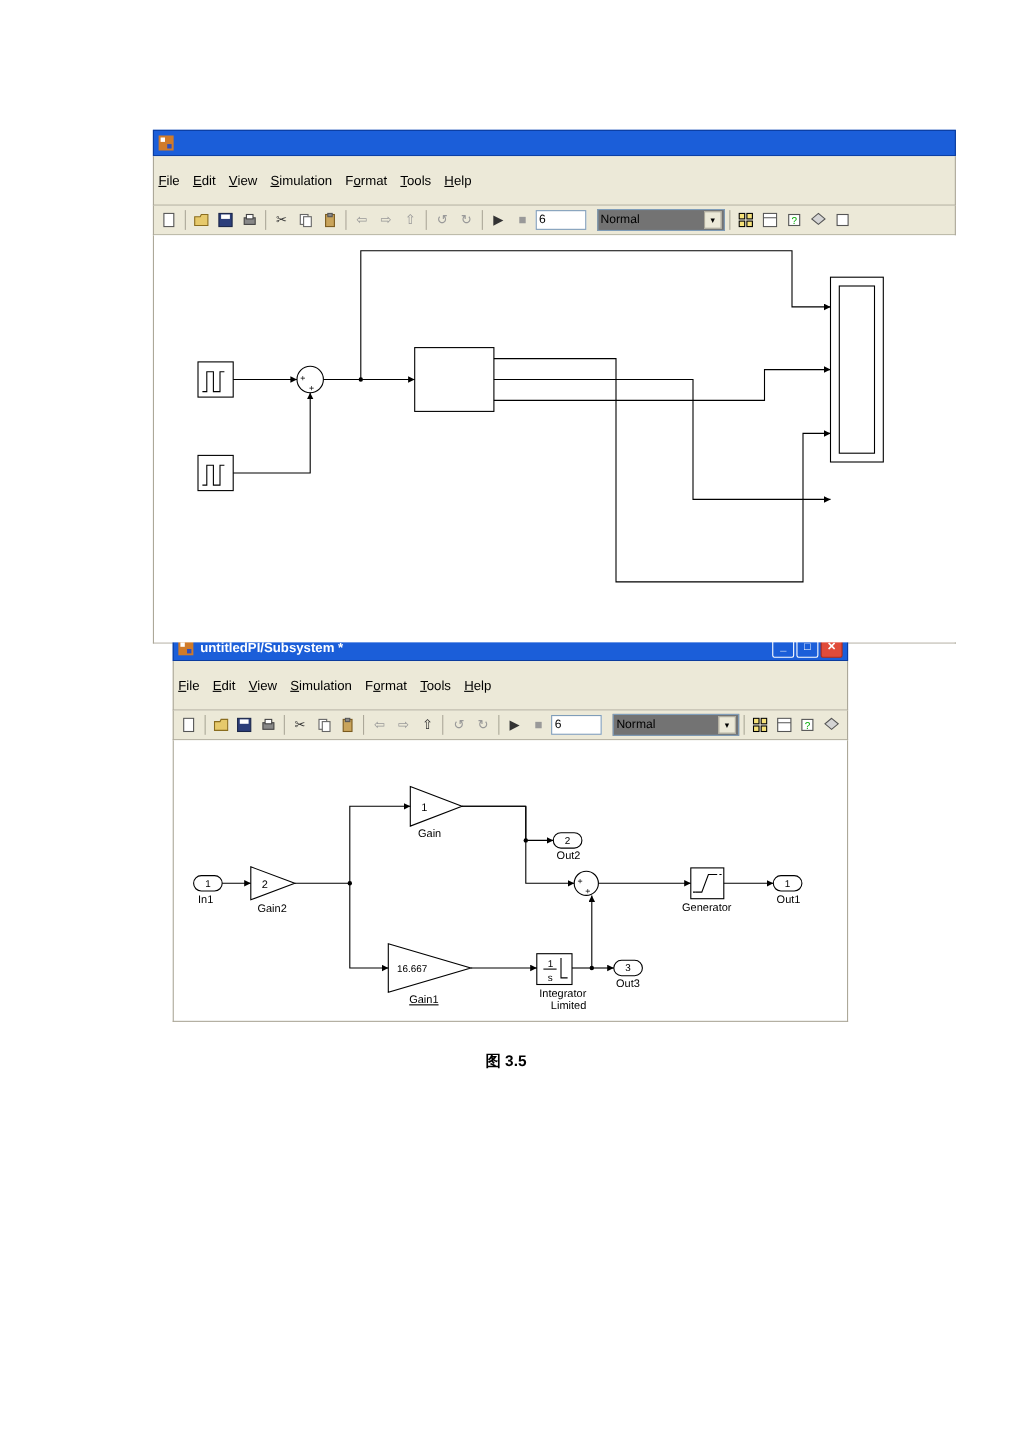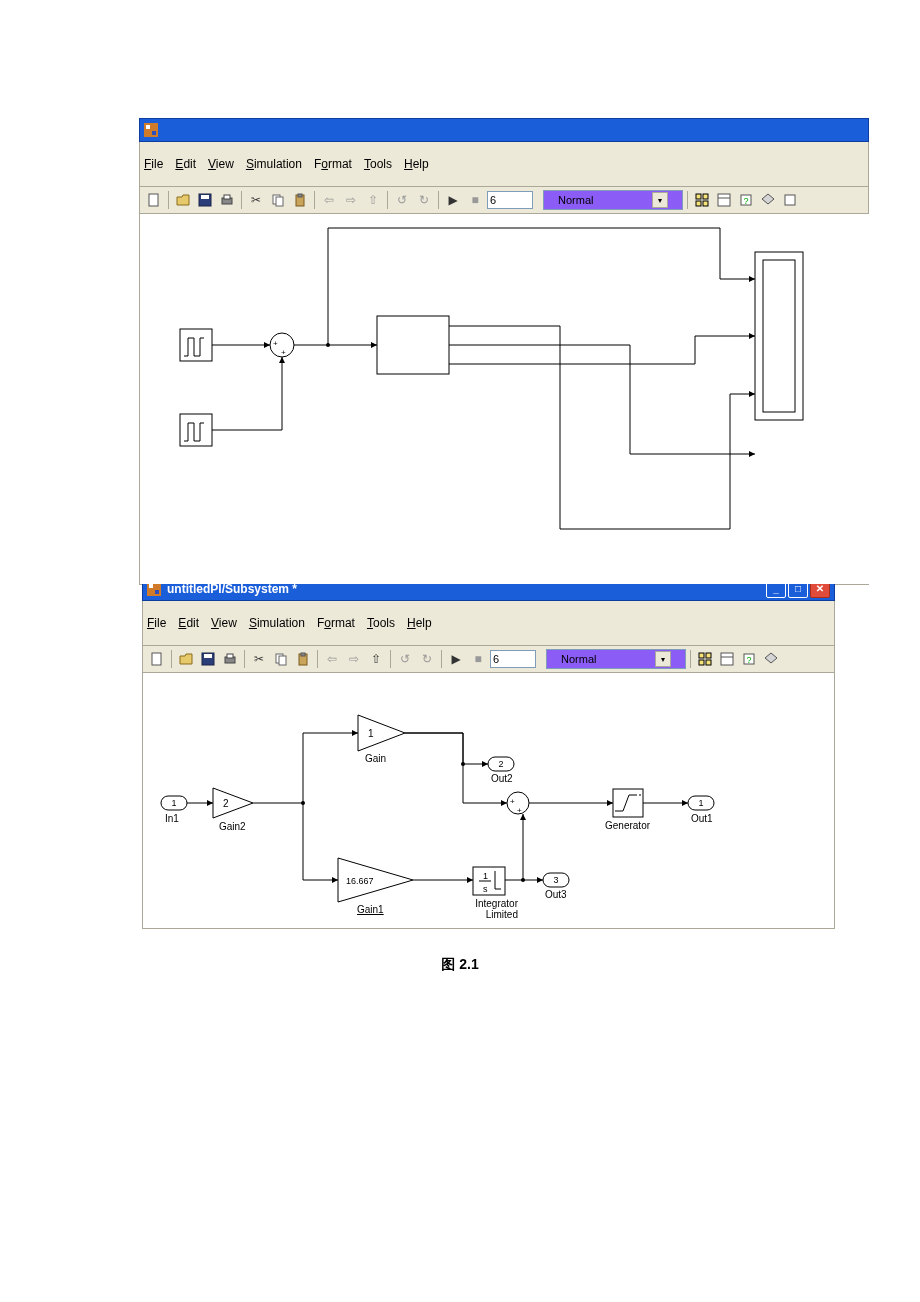--- a/index.html
+++ b/index.html
@@ -11,21 +11,21 @@
   .titlebar .title{flex:1;font-size:12px;}
   .titlebar .winbtn{width:18px;height:16px;margin-left:2px;border:1px solid #fff;border-radius:2px;display:flex;align-items:center;justify-content:center;font-size:10px;line-height:1;color:#fff;}
   .titlebar .winbtn.close{background:#e04b3a;border-color:#b02c1a;}
   .menubar{height:20px;background:#ece9d8;border:1px solid #aca899;border-top:none;display:flex;align-items:center;padding:12px 4px;font-size:12px;}
   .menubar span{margin-right:12px;cursor:default;}
   .menubar span u{text-decoration:underline;}
   .toolbar{height:26px;background:#ece9d8;border:1px solid #aca899;border-top:none;display:flex;align-items:center;padding:0 4px;gap:2px;}
   .toolbar .btn{width:20px;height:20px;display:flex;align-items:center;justify-content:center;color:#333;font-size:12px;}
   .toolbar .sep{width:1px;height:18px;background:#aca899;margin:0 2px;}
   .toolbar input.time{width:40px;height:16px;border:1px solid #7f9db9;background:#fff;font-size:11px;padding:0 2px;}
-  .toolbar .select{height:18px;width:110px;border:1px solid #7f9db9;background:#8b5cf6;display:flex;align-items:center;font-size:11px;padding:0 14px;}
+  .toolbar .select{height:18px;width:110px;border:1px solid #7f9db9;background:#737373;display:flex;align-items:center;font-size:11px;padding:0 2px;}
   .toolbar .select .arrow{margin-left:auto;width:14px;height:14px;background:#ece9d8;border:1px solid #aca899;display:flex;align-items:center;justify-content:center;font-size:8px;}
   .canvas{background:#fff;border:1px solid #aca899;border-top:none;position:relative;}
   .blk-label{position:absolute;font-size:10px;text-align:right;white-space:nowrap;}
   .port-label{position:absolute;font-size:9px;}
   svg.diagram{position:absolute;left:0;top:0;}
   .caption{position:absolute;left:0;width:920px;text-align:center;font-weight:bold;font-size:14px;}
 </style>
 </head>
 <body>
 
@@ -248,21 +248,21 @@
       <div class="blk-label" style="left:22px;top:235px;width:70px;">Pulse<br>Generator1</div>
       <div class="blk-label" style="left:240px;top:163px;width:66px;">Subsystem</div>
       <div class="blk-label" style="left:620px;top:210px;width:38px;">Scope</div>
       <div class="port-label" style="left:240px;top:125px;">In1</div>
       <div class="port-label" style="left:280px;top:104px;">Out1</div>
       <div class="port-label" style="left:280px;top:124px;">Out2</div>
       <div class="port-label" style="left:280px;top:144px;">Out3</div>
     </div>
   </div>
 
-  <div class="frame" style="top:577px;left:142px;width:693px;">
+  <div class="frame" style="top:577px;left:157px;width:614px;">
     <div class="titlebar">
       <span class="icon">
         <svg width="14" height="14">
             <rect width="14" height="14" fill="#d07b2a"></rect>
             <rect x="2" y="2" width="4" height="4" fill="#fff"></rect>
             <rect x="8" y="8" width="4" height="4" fill="#2d4fbf"></rect>
           </svg>
       </span>
       <span class="title">untitledPI/Subsystem *</span>
       <span class="winbtn">_</span>
@@ -428,14 +428,14 @@
       <div class="blk-label" style="left:222px;top:80px;">Gain</div>
       <div class="blk-label" style="left:214px;top:231px;text-decoration:underline;">Gain1</div>
       <div class="blk-label" style="left:320px;top:225px;width:55px;">Integrator<br>Limited</div>
       <div class="blk-label" style="left:348px;top:100px;">Out2</div>
       <div class="blk-label" style="left:402px;top:216px;">Out3</div>
       <div class="blk-label" style="left:462px;top:147px;">Generator</div>
       <div class="blk-label" style="left:548px;top:140px;">Out1</div>
     </div>
   </div>
 
-  <div class="caption" style="top:956px;">图 2.1</div>
+  <div class="caption" style="top:956px;">图 3.5</div>
 </div>
 
 </body></html>

